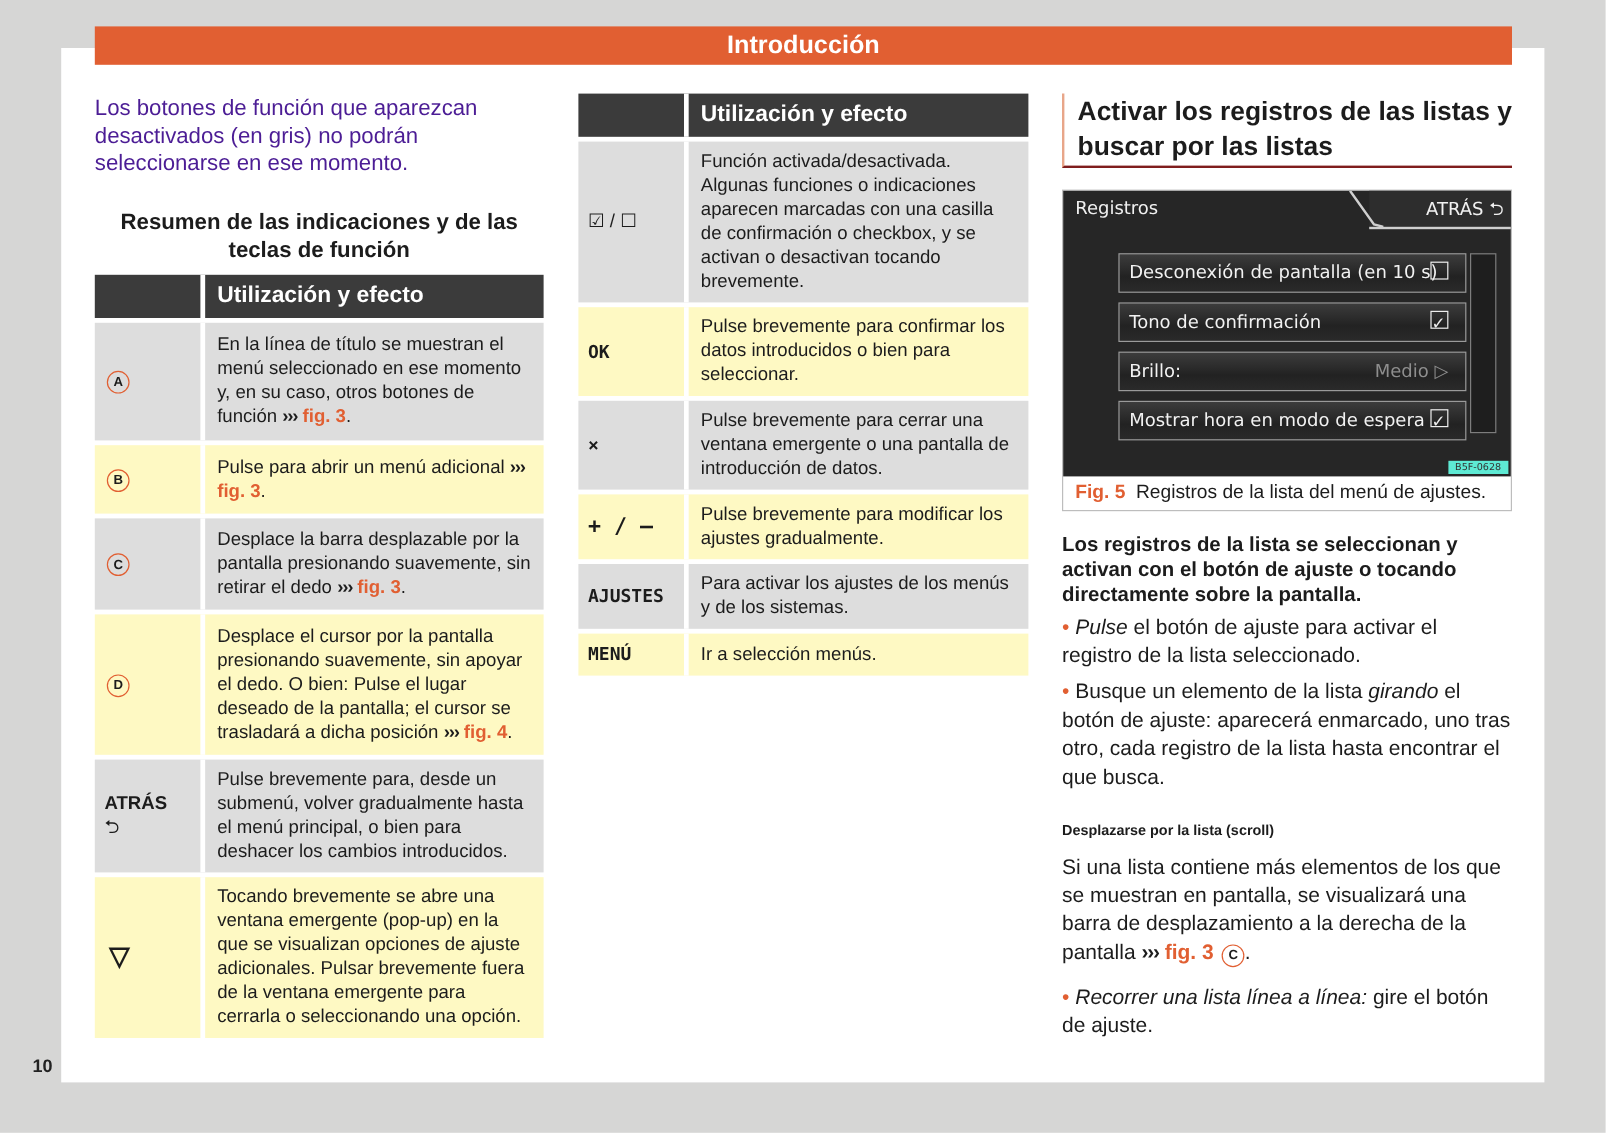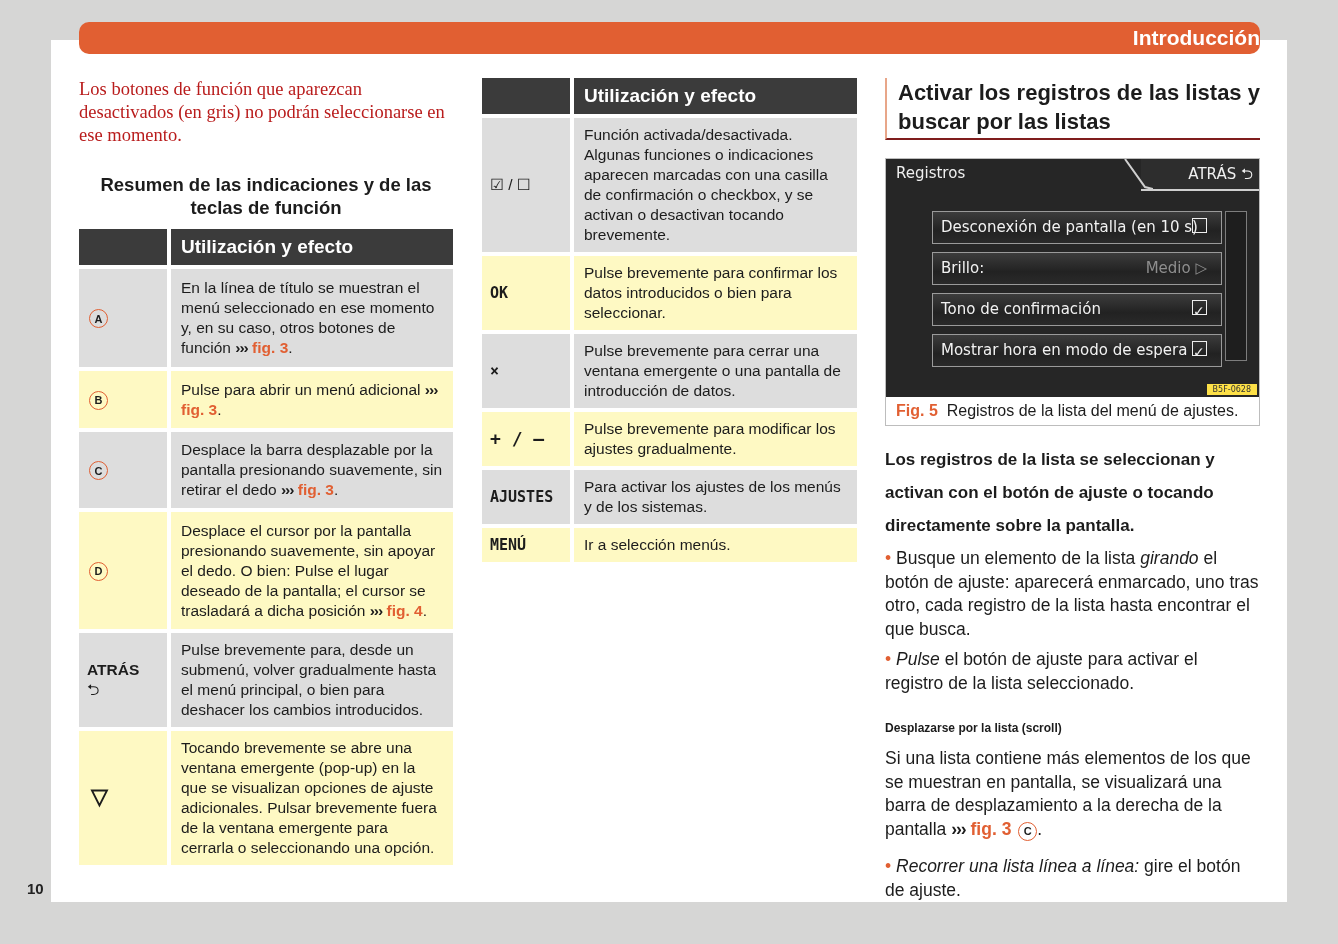--- a/index.html
+++ b/index.html
@@ -4,30 +4,30 @@
 <style>
   html, body { margin: 0; padding: 0; }
   body {
     width: 1338px; height: 944px; background: #d6d6d5; position: relative; overflow: hidden;
     font-family: "DejaVu Sans", sans-serif; color: #1c1c1c;
   }
   .page { position: absolute; left: 51px; top: 40px; width: 1236px; height: 862px; background: #ffffff; }
   .topbar {
     position: absolute; left: 79px; top: 22px; width: 1181px; height: 32px; background: #e15f32;
     color: #fff; font-family: "Liberation Sans", sans-serif; font-weight: bold; font-size: 21px;
-    text-align: right; line-height: 32px; border-radius: 10px;
+    text-align: center; line-height: 32px;
   }
   .pagenum { position: absolute; left: 27px; top: 880px; font-family: "Liberation Sans", sans-serif; font-weight: bold; font-size: 15px; color: #222; }
 
   .col { position: absolute; top: 78px; }
   .col1 { left: 79px; width: 374px; }
   .col2 { left: 482px; width: 375px; }
   .col3 { left: 885px; width: 375px; }
 
-  .intro { font-family: Liberation Serif, serif; font-size: 18.5px; line-height: 23px; margin: 0; color: #b91c1c; }
+  .intro { font-family: Liberation Sans, sans-serif; font-size: 18.5px; line-height: 23px; margin: 0; color: #4c1d95; }
   .h3 { font-family: "Liberation Sans", sans-serif; font-weight: bold; font-size: 18.5px; line-height: 23px; margin: 26px 0 10px 0; color: #1c1c1c; text-align: center; }
 
   table.fx { border-collapse: separate; border-spacing: 0 4px; width: 100%; margin-top: -4px; }
   table.fx th { background: #3b3b3b; color: #fff; font-family: "Liberation Sans", sans-serif; font-weight: bold; font-size: 19px; text-align: left; height: 36px; padding: 0 10px; }
   table.fx th.k { width: 68px; border-right: 4px solid #fff; }
   table.fx td { font-family: "Liberation Sans", sans-serif; font-size: 15.5px; line-height: 20px; padding: 7px 10px 7px 10px; vertical-align: middle; }
   table.fx td.k { width: 68px; border-right: 4px solid #fff; font-weight: bold; font-size: 15.5px; padding-left: 8px; }
   table.fx tr.odd td { background: #dddddd; }
   table.fx tr.even td { background: #fef9c3; }
   .mono { font-family: "DejaVu Sans Mono", monospace; font-weight: bold; font-size: 15px; }
@@ -52,25 +52,25 @@
   .scr-rows { position: absolute; left: 2px; top: 52px; width: 290px; padding-left: 44px; }
   .scr-row {
     height: 31px; margin-bottom: 8px; border: 1px solid #9a9a9a; background: linear-gradient(#3c3c3c, #222 60%, #2a2a2a);
     color: #f2f2f2; font-family: "DejaVu Sans", sans-serif; font-size: 15px; line-height: 31px; padding: 0 8px; position: relative;
   }
   .scr-row .ctrl { position: absolute; right: 14px; top: 0; }
   .chk { display: inline-block; width: 13px; height: 13px; border: 1.5px solid #eee; vertical-align: middle; position: relative; top: -2px; }
   .chk.on::after { content: "✓"; position: absolute; left: 0px; top: -5px; font-size: 14px; color: #eee; }
   .val { color: #8e8e8e; }
   .scrollbar { position: absolute; left: 339px; top: 52px; width: 20px; height: 148px; border: 1px solid #7d7d7d; background: #1e1e1e; }
-  .code { position: absolute; right: 2px; bottom: 2px; background: #fde047; color: #333; font-family: "DejaVu Sans", sans-serif; font-size: 8px; padding: 1px 6px; margin-top: 28px; }
+  .code { position: absolute; right: 2px; bottom: 2px; background: #5eead4; color: #333; font-family: "DejaVu Sans", sans-serif; font-size: 8px; padding: 1px 6px; margin-top: 28px; }
   .caption { font-family: "Liberation Sans", sans-serif; font-size: 16px; padding: 5px 10px; color: #1c1c1c; }
   .caption .ref { font-weight: bold; text-align: center; }
 
-  .lead { font-family: "Liberation Sans", sans-serif; font-weight: bold; font-size: 17px; line-height: 33px; margin: 17px 0 5px 0; color: #1c1c1c; }
+  .lead { font-family: "Liberation Sans", sans-serif; font-weight: bold; font-size: 17px; line-height: 21px; margin: 17px 0 5px 0; color: #1c1c1c; }
   .p { font-family: "Liberation Sans", sans-serif; font-size: 17.5px; line-height: 23.5px; margin: 0 0 7px 0; color: #1c1c1c; }
   .dot { color: #e15f32; }
   .h4 { font-family: "Liberation Sans", sans-serif; font-weight: bold; font-size: 12px; line-height: 23px; margin: 22px 0 7px 0; }
 </style>
 </head>
 <body>
 
 <div class="page"></div>
 <div class="topbar">Introducción</div>
 <div class="pagenum">10</div>
@@ -162,41 +162,41 @@
           </svg>
       </div>
       <div class="scr-back"><span>ATRÁS</span> <span>⮌</span></div>
 
       <div class="scr-rows">
         <div class="scr-row">
           <span>Desconexión de pantalla (en 10 s)</span>
           <span class="ctrl"><span class="chk"></span></span>
         </div>
         <div class="scr-row">
+          <span>Tono de confirmación</span>
+          <span class="ctrl"><span class="chk on"></span></span>
+        </div>
+        <div class="scr-row">
           <span>Brillo:</span>
           <span class="ctrl val"><span>Medio</span> <span>▷</span></span>
-        </div>
-        <div class="scr-row">
-          <span>Tono de confirmación</span>
-          <span class="ctrl"><span class="chk on"></span></span>
         </div>
         <div class="scr-row">
           <span>Mostrar hora en modo de espera</span>
           <span class="ctrl"><span class="chk on"></span></span>
         </div>
       </div>
       <div class="scrollbar"></div>
       <div class="code">B5F-0628</div>
     </div>
     <div class="caption">
       <span class="ref">Fig. 5</span>&nbsp;
       <span>Registros de la lista del menú de ajustes.</span>
     </div>
   </div>
 
   <div class="lead">Los registros de la lista se seleccionan y activan con el botón de ajuste o tocando directamente sobre la pantalla.</div>
+  <p class="p"><span class="dot">•</span> <em>Pulse</em><span> el botón de ajuste para activar el registro de la lista seleccionado.</span></p>
   <p class="p"><span class="dot">•</span> <span>Busque un elemento de la lista </span><em>girando</em><span> el botón de ajuste: aparecerá enmarcado, uno tras otro, cada registro de la lista hasta encontrar el que busca.</span></p>
-  <p class="p"><span class="dot">•</span> <em>Pulse</em><span> el botón de ajuste para activar el registro de la lista seleccionado.</span></p>
 
   <div class="h4">Desplazarse por la lista (scroll)</div>
   <p class="p"><span>Si una lista contiene más elementos de los que se muestran en pantalla, se visualizará una barra de desplazamiento a la derecha de la pantalla</span> <span class="arrows">›››</span> <span class="ref">fig. 3</span> <span class="circ">C</span>.</p>
   <p class="p" style="margin-top:14px"><span class="dot">•</span> <em>Recorrer una lista línea a línea:</em><span> gire el botón de ajuste.</span></p>
 </div>
 
 </body></html>

